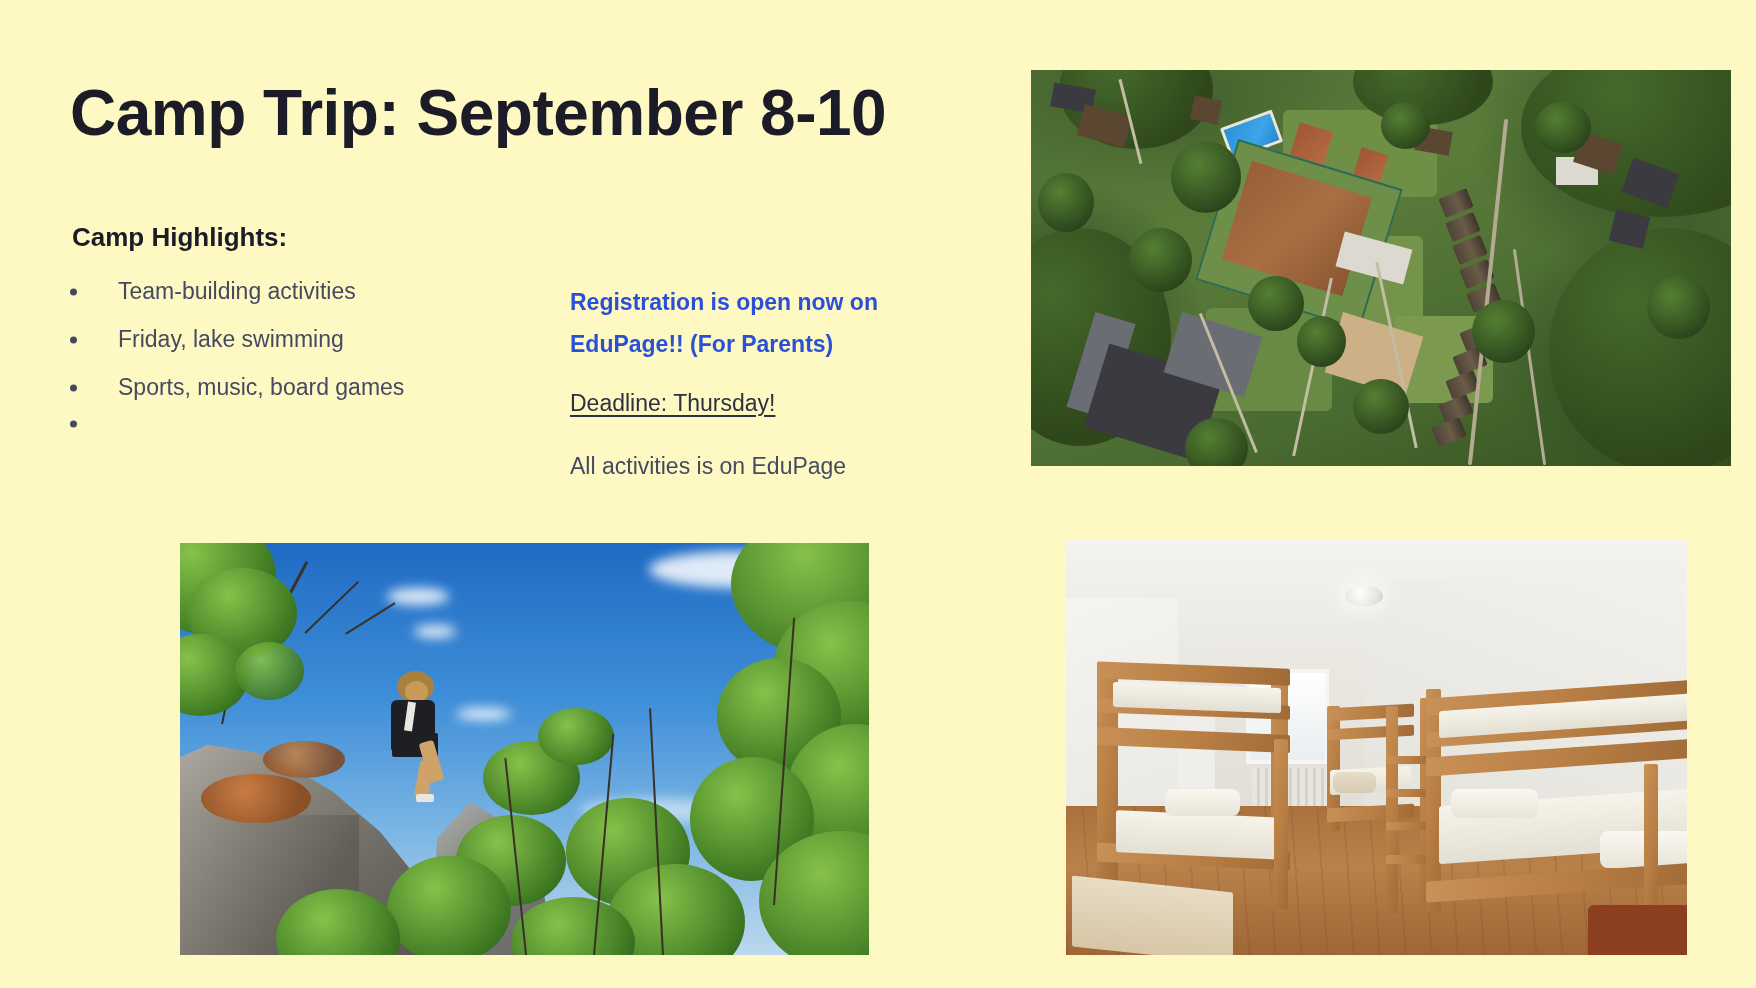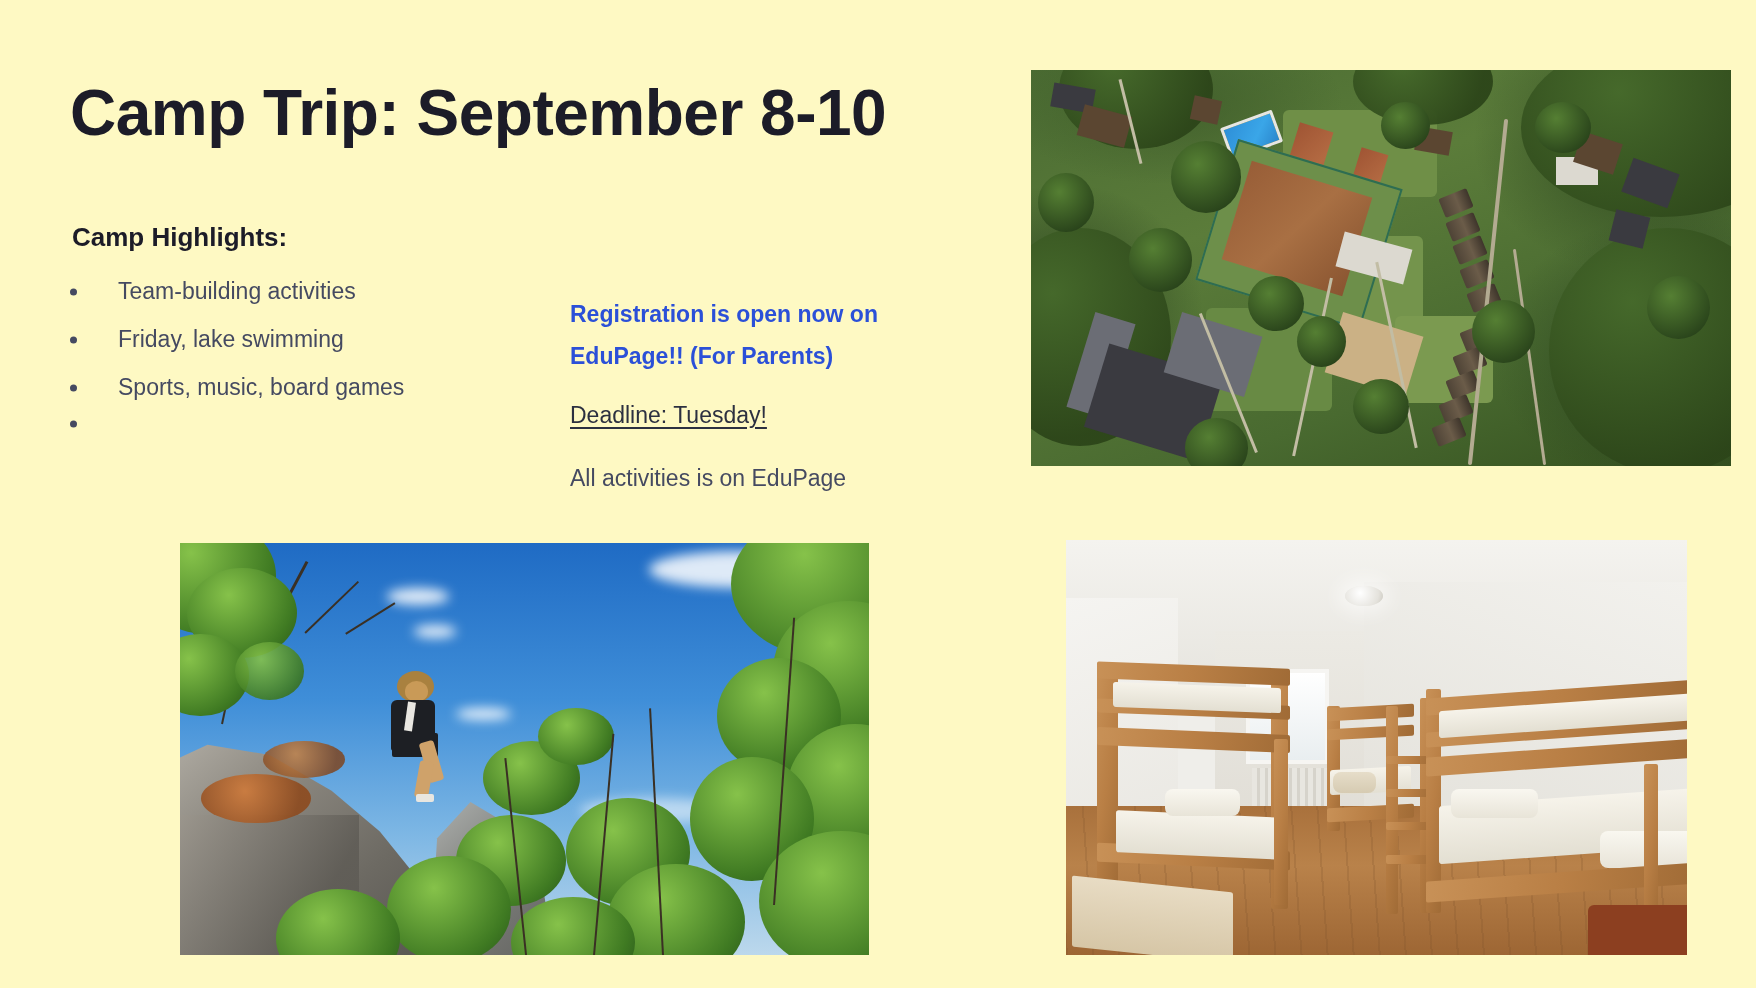--- a/index.html
+++ b/index.html
@@ -68,21 +68,21 @@
     width: 7px;
     height: 7px;
     border-radius: 50%;
     background: #454a61;
   }
 
   
   .reg-block {
     position: absolute;
     left: 570px;
-    top: 294px;
+    top: 282px;
     width: 380px;
   }
   .reg-headline {
     font-size: 23px;
     font-weight: 700;
     color: #2b50d8;
     line-height: 1.82;
     margin: 0;
   }
   .reg-deadline {
@@ -302,21 +302,21 @@
       <span>Sports, music, board games</span>
     </li>
     <li>
       <span class="bullet-dot"></span>
     </li>
   </ul>
 
   <div class="reg-block">
     <p class="reg-headline">Registration is open now on EduPage!! (For Parents)</p>
     <div>
-      <span class="reg-deadline">Deadline: Tuesday!</span>
+      <span class="reg-deadline">Deadline: Thursday!</span>
     </div>
     <p class="reg-note">All activities is on EduPage</p>
   </div>
 
   <div class="photo" id="photo-aerial">
     <div class="scene">
       <div class="aerial-base"></div>
 
       <div class="aerial-field" style="left:36%;top:10%;width:22%;height:22%;"></div>
       <div class="aerial-field" style="left:36%;top:42%;width:20%;height:30%;background:#74944c;"></div>

